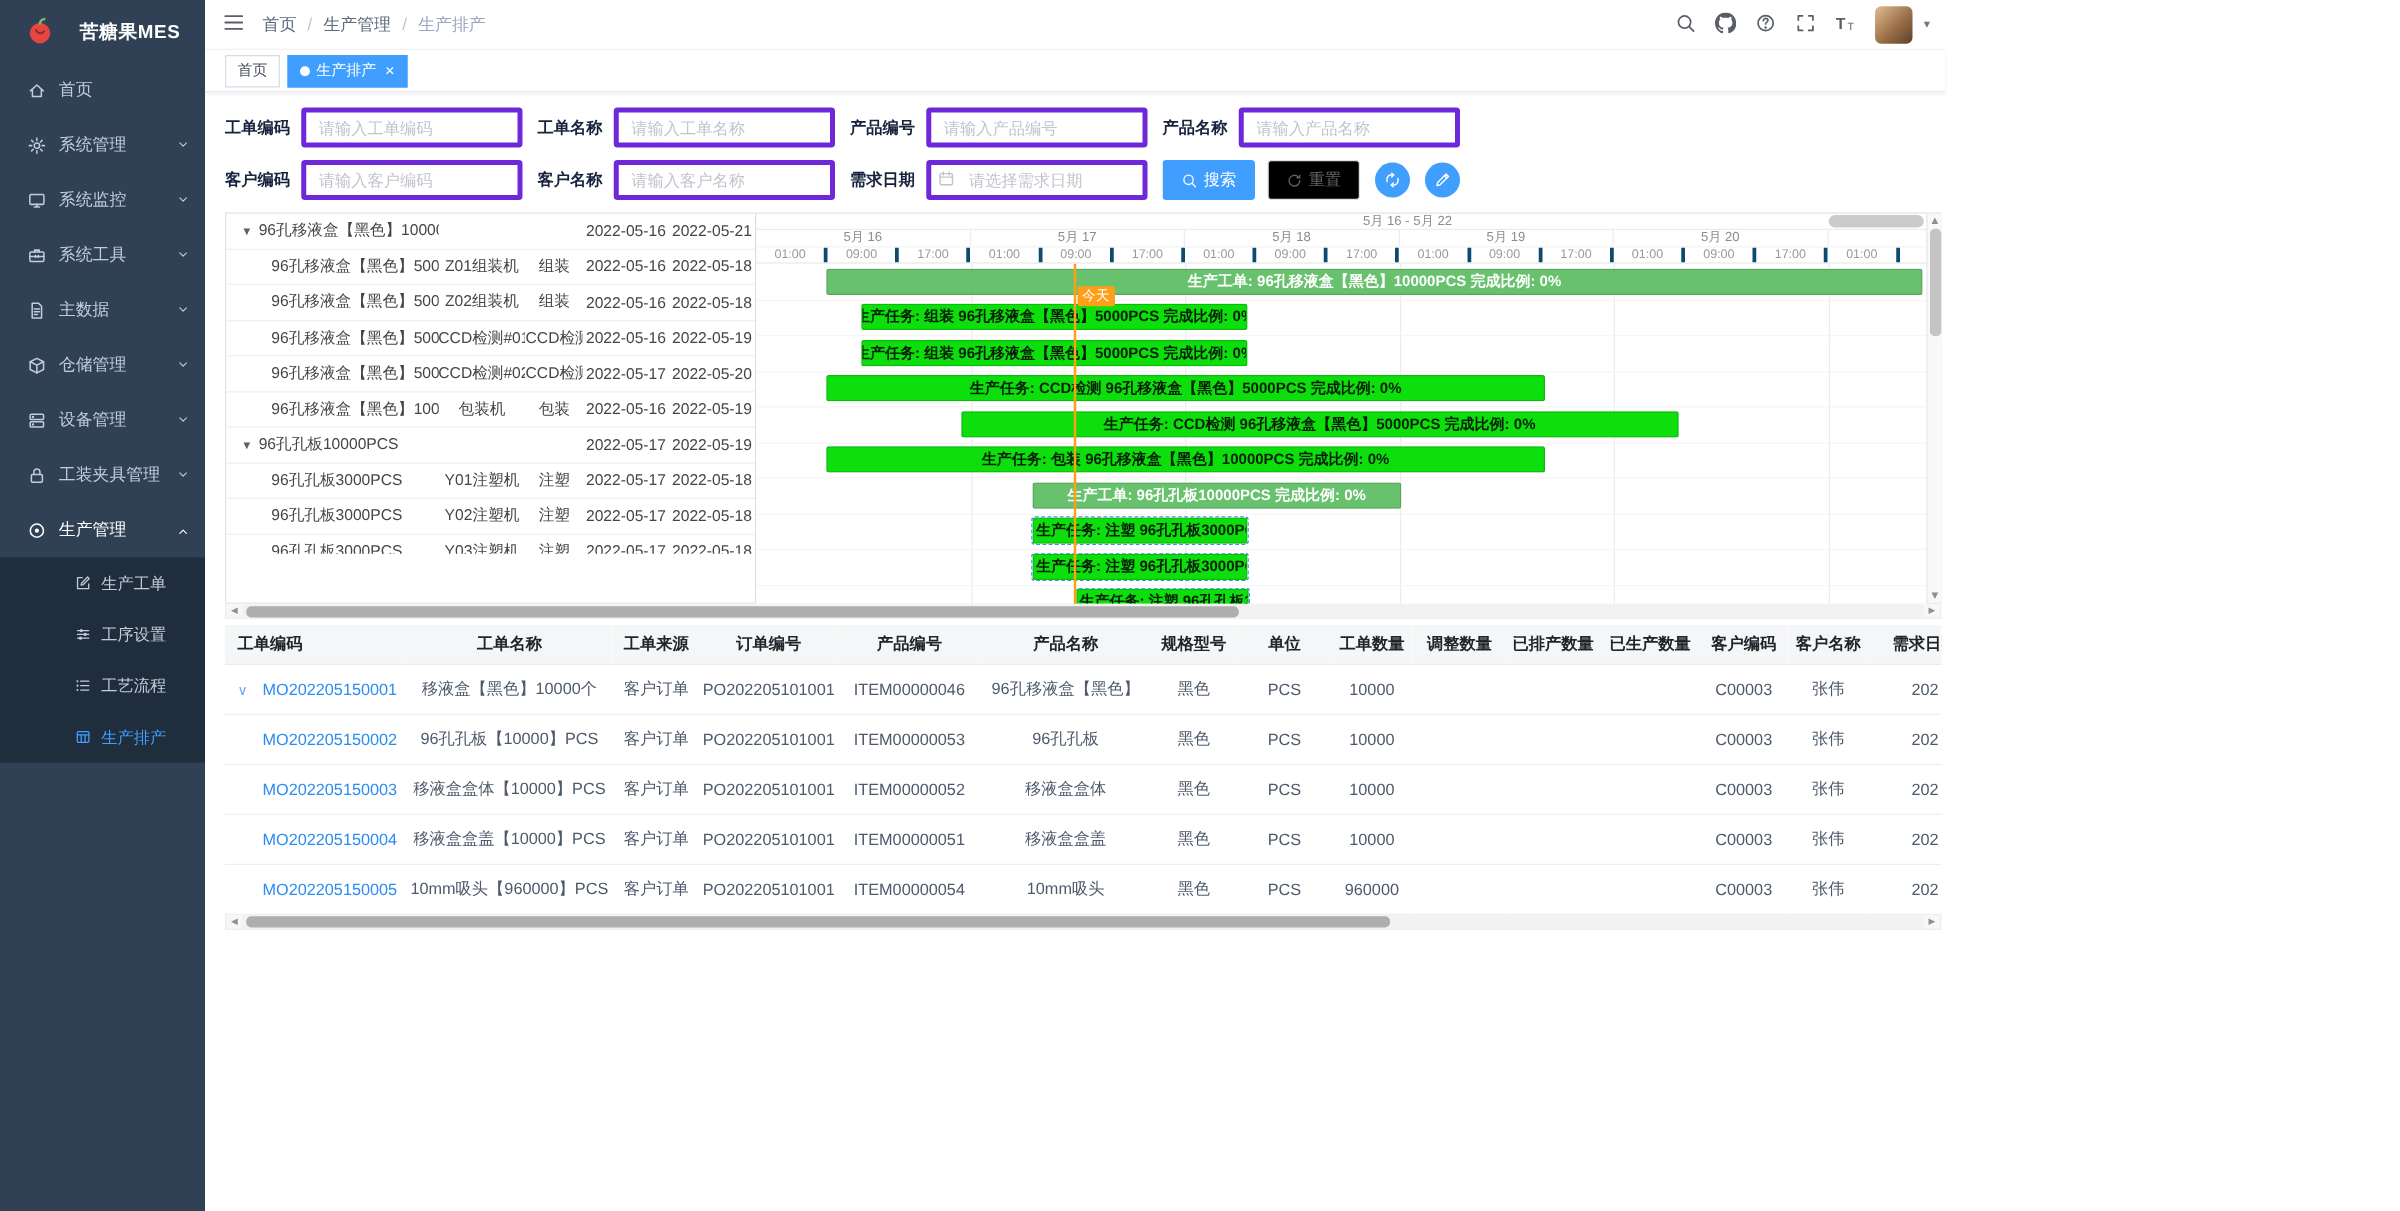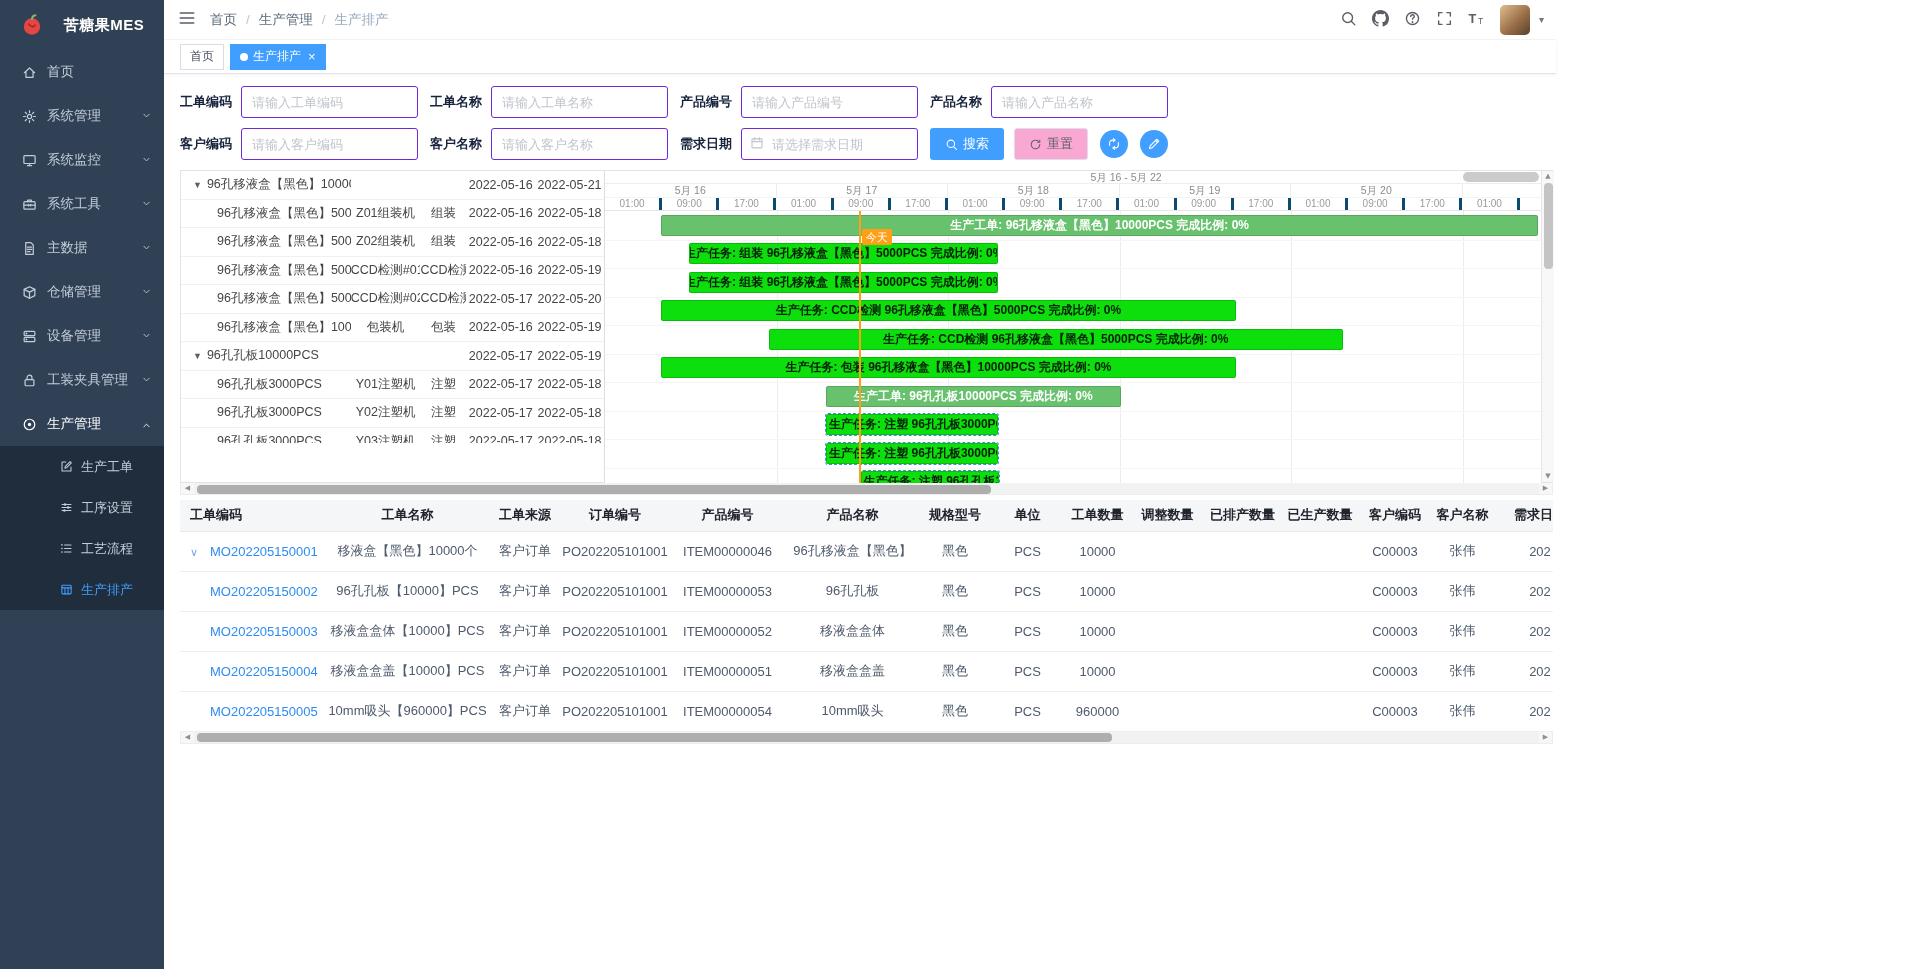--- a/index.html
+++ b/index.html
@@ -42,29 +42,29 @@
   .tag{height:26px;display:inline-flex;align-items:center;gap:5px;padding:0 9px;border:1px solid #d8dce5;background:#fff;color:#495060;font-size:12px;cursor:pointer}
   .tag.active{background:var(--accent,#409eff);border-color:var(--accent,#409eff);color:#fff}
   .tag .dot{width:8px;height:8px;border-radius:50%;background:#fff}
   .tag .close{font-size:13px;line-height:1;margin-left:2px}
   
   .content{padding:12px 0 0 16px;width:1389px}
   .filter-row{display:flex;align-items:center;margin-bottom:10px}
   .field{display:flex;align-items:center;margin-right:12px}
   .field label{font-weight:bold;color:#17233d;margin-right:9px;font-size:13px;white-space:nowrap}
   .input-wrap{position:relative}
-  .input-wrap input{width:177px;height:32px;border:1px solid #6d28d9;border-radius:3px;padding:0 10px;font-size:13px;color:#14532d;font-family:inherit;outline:none;background:#fff}
+  .input-wrap input{width:177px;height:32px;border:4px solid #6d28d9;border-radius:3px;padding:0 10px;font-size:13px;color:#14532d;font-family:inherit;outline:none;background:#fff}
   .input-wrap input::placeholder{color:#c0c4cc}
   .input-wrap.date input{padding-left:30px}
   .input-wrap .cal{position:absolute;left:9px;top:8px;color:#c0c4cc}
   .input-wrap .cal svg{width:14px;height:14px}
   .btn{height:32px;border-radius:3px;display:inline-flex;align-items:center;gap:5px;padding:0 14px;font-size:13px;cursor:pointer;border:1px solid transparent;font-family:inherit}
   .btn .icn svg{width:13px;height:13px}
   .btn-primary{background:var(--accent,#409eff);color:#fff}
-  .btn-plain{background:#f9a8d4;border-color:#dcdfe6;color:#606266;margin-left:10px}
+  .btn-plain{background:#000000;border-color:#dcdfe6;color:#606266;margin-left:10px}
   .btn-circle{width:28px;height:28px;border-radius:50%;background:var(--accent,#409eff);color:#fff;border:none;display:inline-flex;align-items:center;justify-content:center;margin-left:12px;cursor:pointer}
   .btn-circle .icn svg{width:14px;height:14px}
   
   .gantt{display:flex;border:1px solid #e3e3e3;height:313px;width:1373px}
   .g-grid{width:424px;flex-shrink:0;border-right:1px solid #dedede}
   .g-grid-header{height:40px;display:flex;align-items:center;border-bottom:1px solid #e6e6e6;color:#7c7c7c;font-size:13px}
   .g-grid-header .cell{text-align:center}
   .g-grid-body{height:272px;overflow:hidden}
   .g-row{height:28.5px;display:flex;align-items:center;border-bottom:1px solid #f0f0f0;font-size:12.5px;color:#454545;cursor:pointer}
   .g-row .cell{white-space:nowrap;overflow:hidden}

